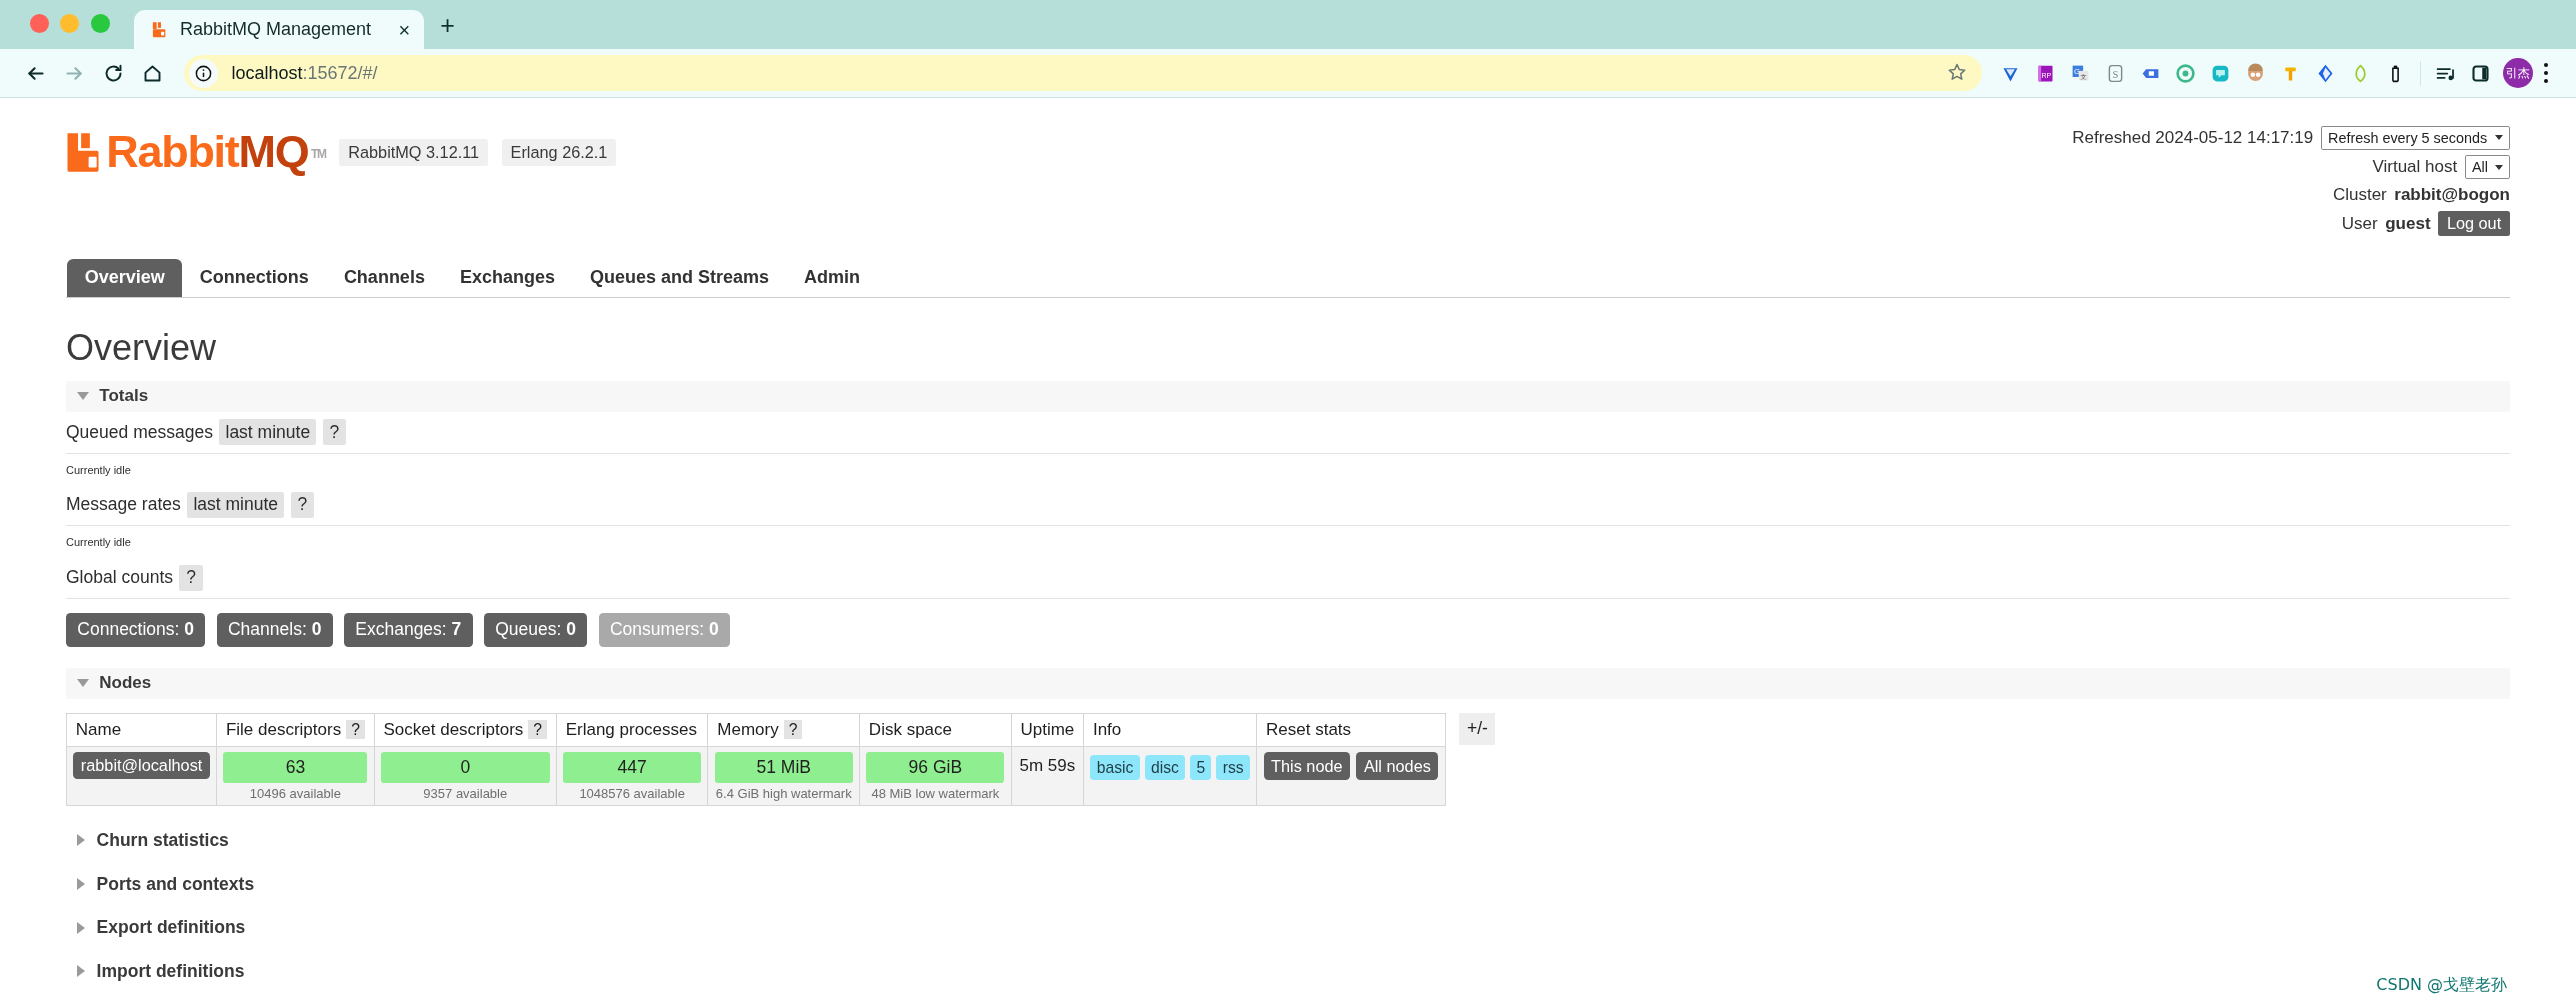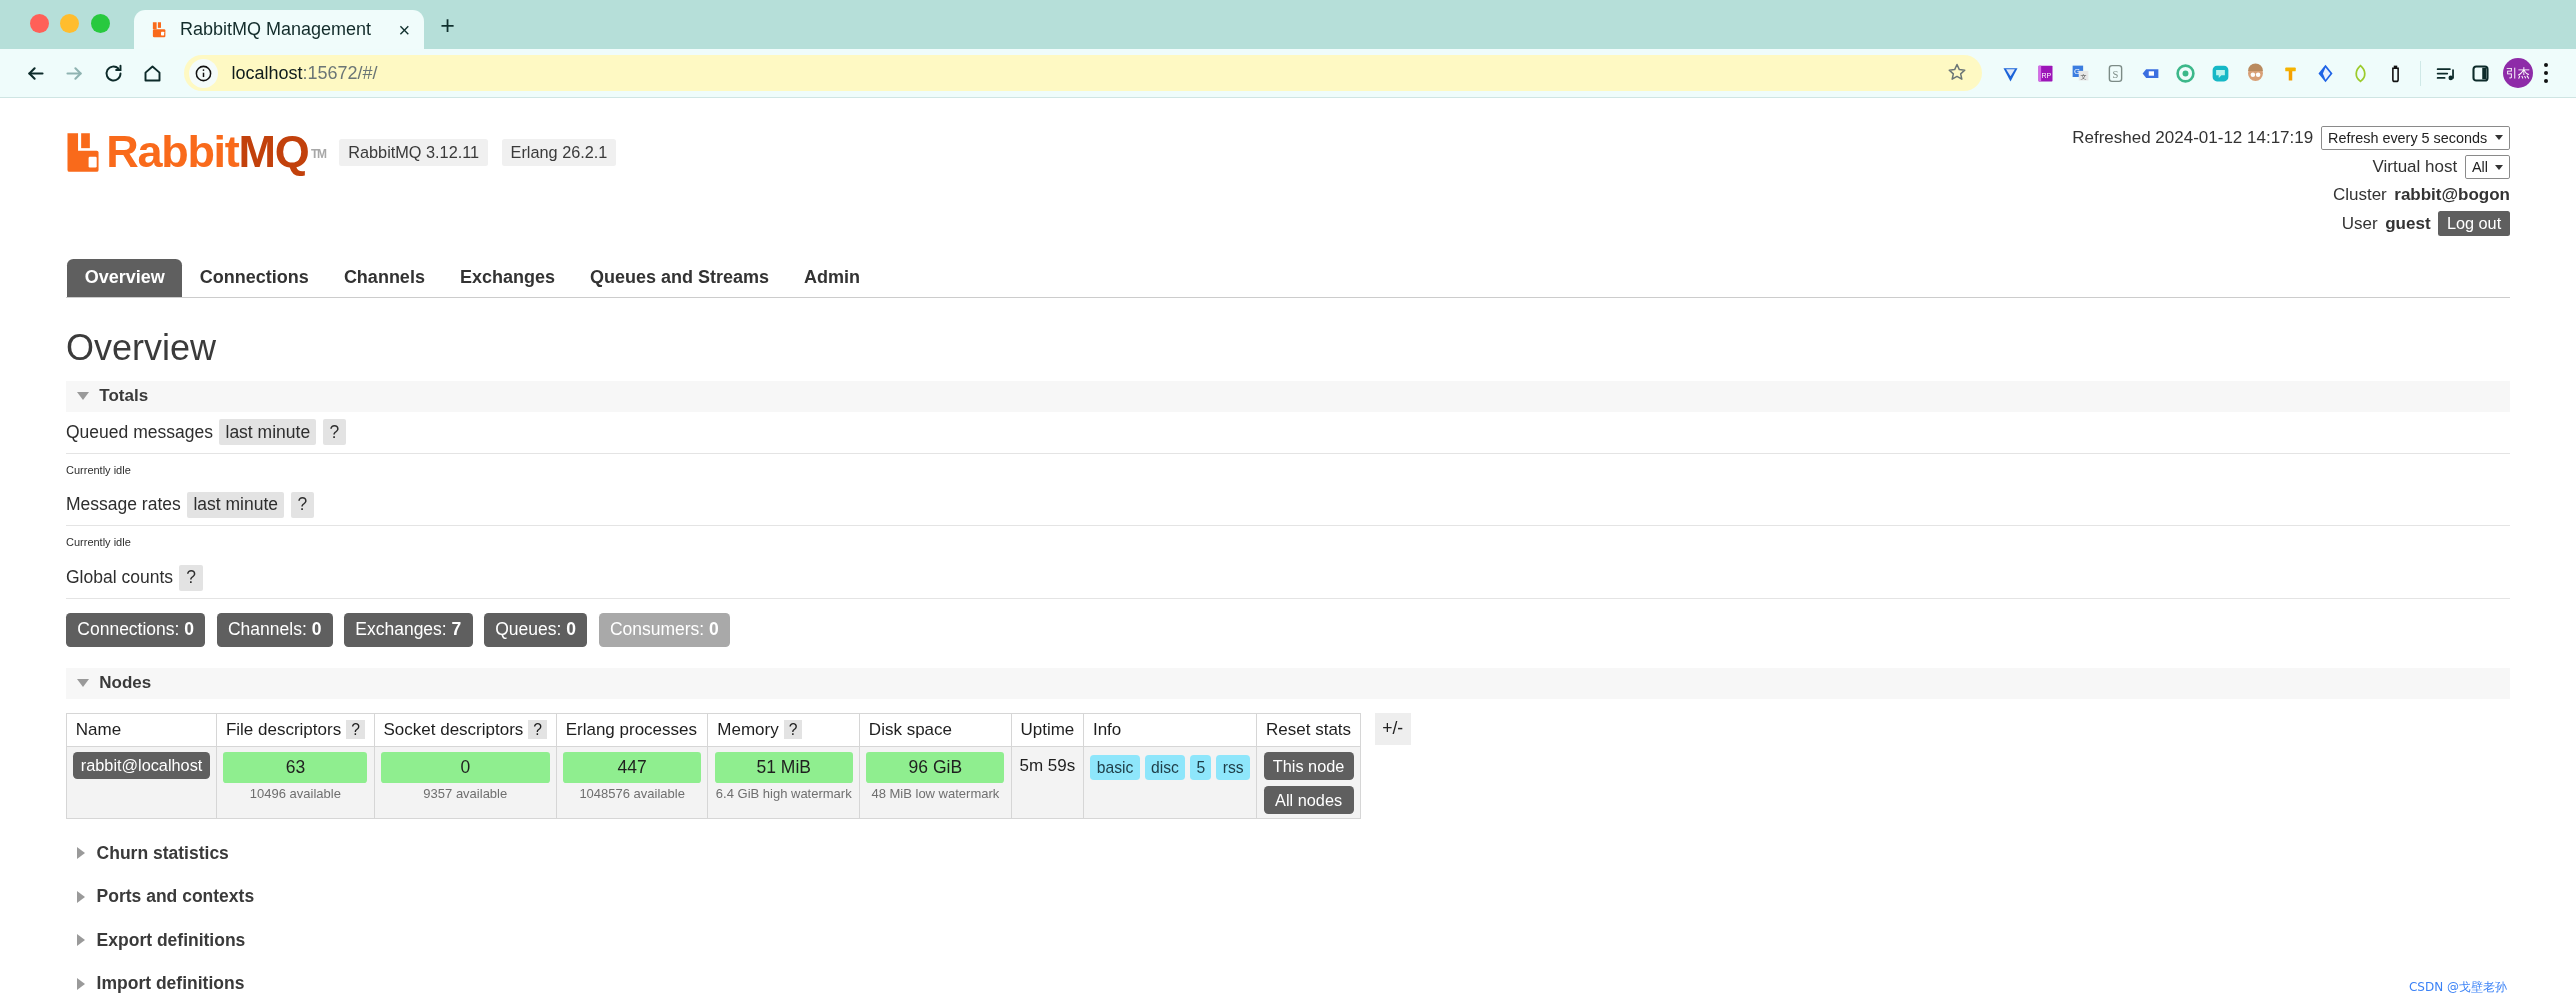--- a/index.html
+++ b/index.html
@@ -152,36 +152,36 @@
   .bar-green {
     background:#8fee8f; color:#1f1f1f; font-size:17.5px; padding:5px 0; border-radius:3.1px;
     text-align:center; min-width:138px;
   }
   .bar-sub { font-size:13px; color:#6f6f6f; margin-top:3.1px; white-space:nowrap; text-align:center; }
   .uptime-cell { font-size:17px; color:#1f1f1f; padding-top:8.8px !important; white-space:nowrap; }
   .info-chips { display:flex; gap:5px; justify-content:flex-start; padding-top:2.5px; }
   .info-chip {
     background:#8ee6fb; color:#1f3d47; font-size:15.7px; padding:3.8px 6.3px; border-radius:3.8px; cursor:pointer;
   }
-  .reset-btns { display:flex; gap:6.3px;flex-direction:column; }
+  .reset-btns { display:flex; gap:6.3px; }
   .reset-btn {
     background:#5f5f5f; color:#fff; font-size:16.3px; padding:4.4px 7.5px; border-radius:4.4px; cursor:pointer; white-space:nowrap;
   }
   .plusminus {
     background:#eeeeee; color:#222; font-size:17.5px; padding:5.6px 7.5px;
     margin-left:13.8px; cursor:pointer; align-self:flex-start;
   }
 
   .collapsed-sec {
     display:flex; align-items:center; gap:11.3px; padding:11.3px 0 11.3px 11.3px;
     font-size:17.5px; font-weight:bold; color:#3a3a3a; cursor:pointer;
   }
 
   .watermark {
-    position:absolute; right:69px; bottom:8.8px; font-size:12px; color:#3b82f6;
+    position:absolute; right:69px; bottom:8.8px; font-size:16px; color:#0f766e;
     font-family:"DejaVu Sans", sans-serif;
   }
 </style>
 </head>
 <body>
 
 <div class="browser">
 
   <div class="tabstrip">
     <div class="winbtns">
@@ -365,21 +365,21 @@
           <rect x="36" y="40" width="13" height="17" rx="2" fill="#ffffff"></rect>
         </svg>
       </span>
       <span class="logo-text"><span class="logo-rab">Rabbit</span><span class="logo-mq">MQ</span><span class="logo-tm">TM</span></span>
       <span class="ver-pill">RabbitMQ 3.12.11</span>
       <span class="ver-pill">Erlang 26.2.1</span>
     </div>
 
     <div class="rmq-status">
       <div class="status-row">
-        <span>Refreshed 2024-01-12 14:17:19</span>
+        <span>Refreshed 2024-05-12 14:17:19</span>
         <span class="sel-wrap">
           <select class="sel">
             <option>Refresh every 5 seconds</option>
           </select>
         </span>
       </div>
       <div class="status-row">
         <span>Virtual host</span>
         <span class="sel-wrap">
           <select class="sel">

